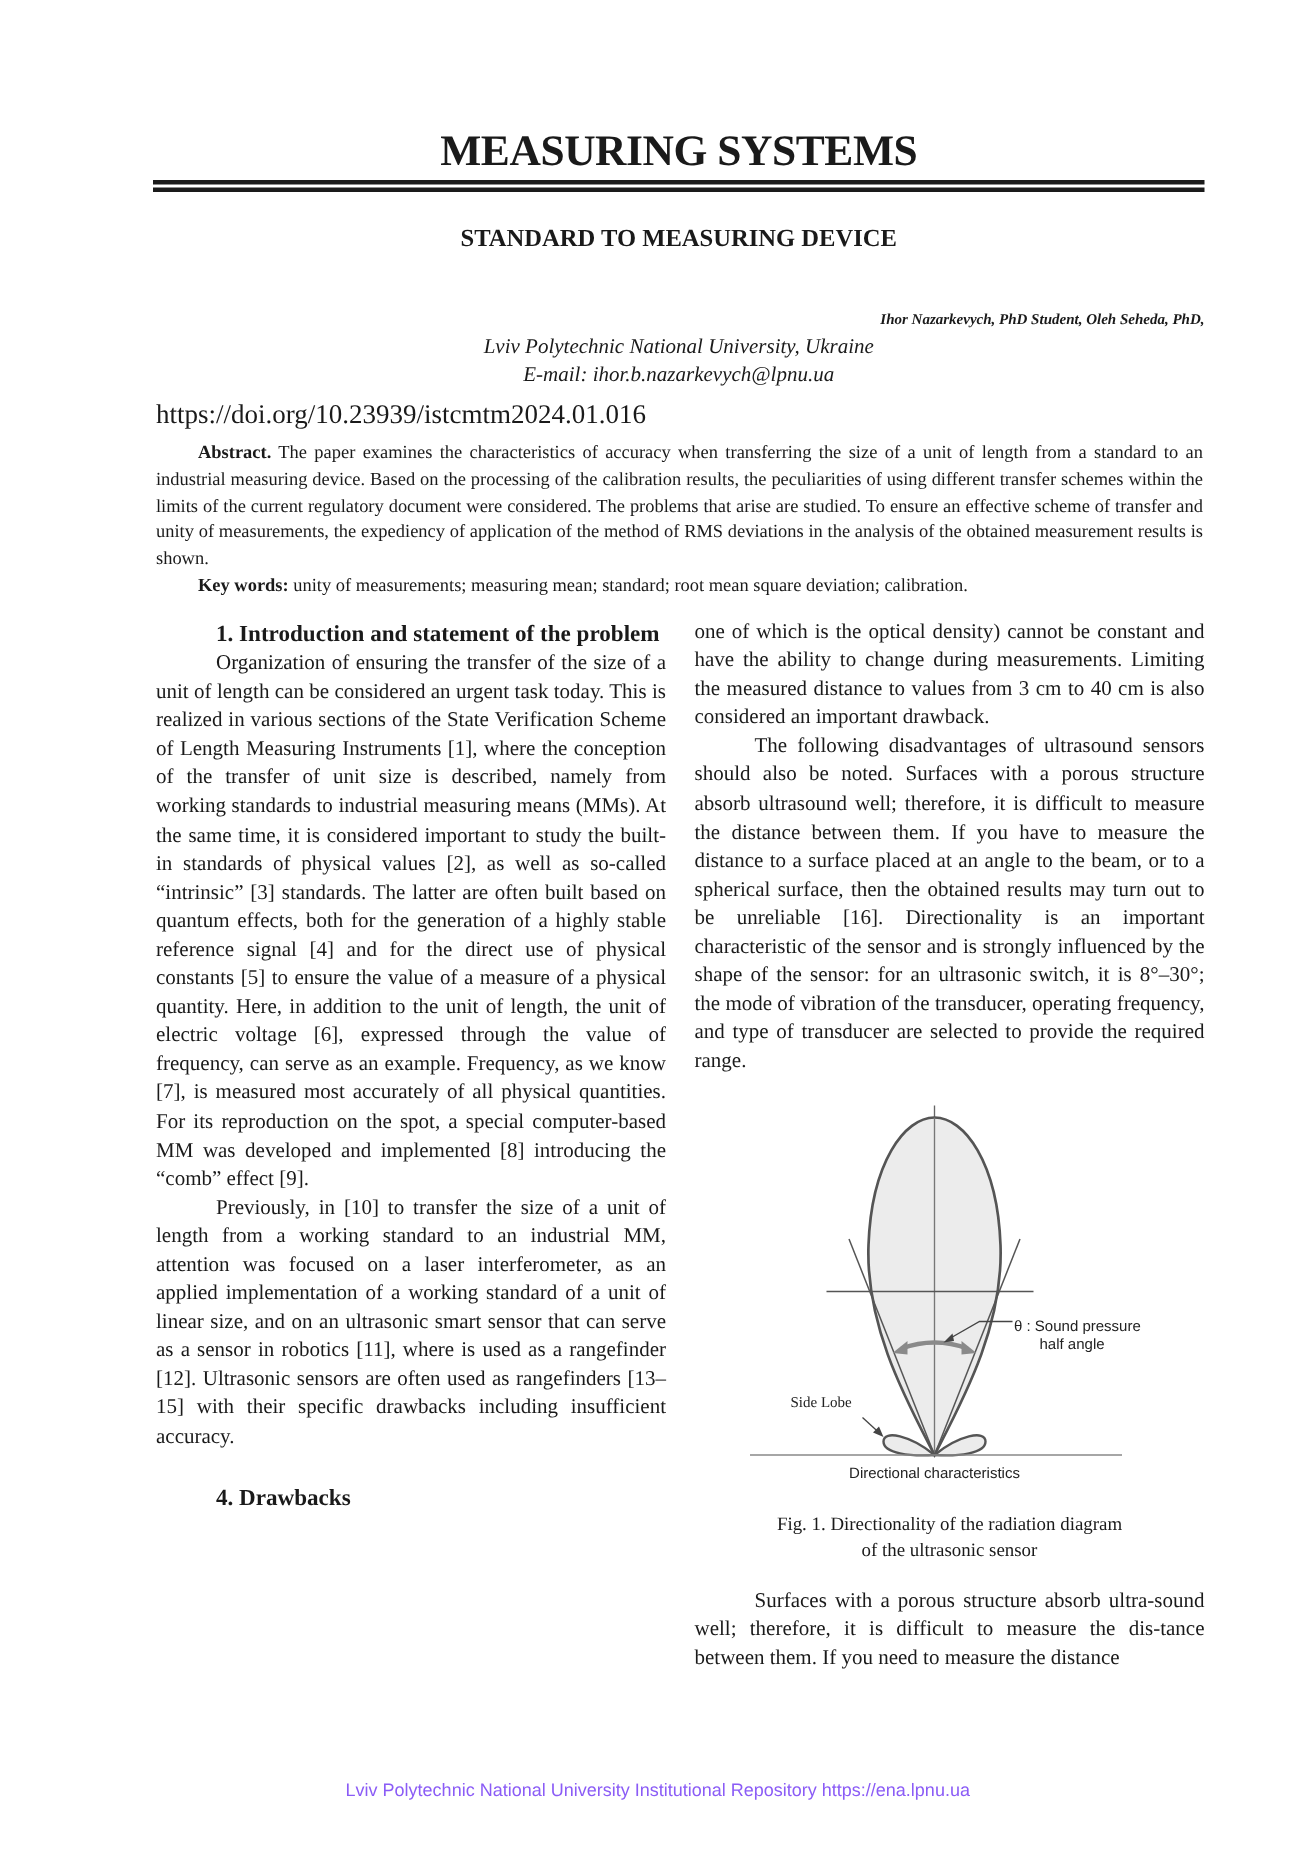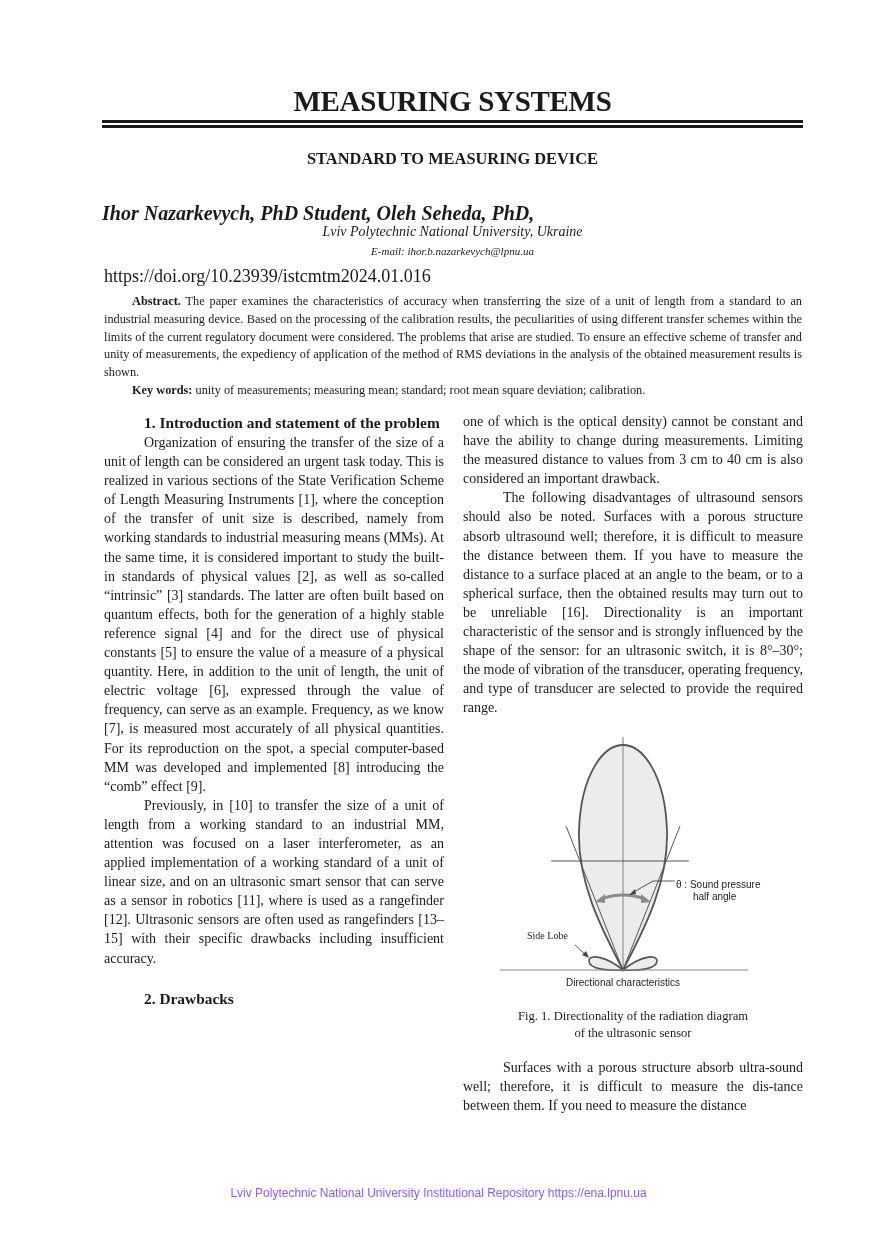--- a/index.html
+++ b/index.html
@@ -10,23 +10,23 @@
   .abs { position: absolute; }
   .journal-title {
     left: 102px; width: 701px; top: 84px; text-align: center;
     font-size: 29px; font-weight: bold; letter-spacing: -0.3px; line-height: 34px;
   }
   .rule { left: 102px; width: 701px; height: 3px; background: #1a1a1a; }
   .paper-title {
     left: 102px; width: 701px; top: 148px; text-align: center;
     font-size: 16.4px; font-weight: bold; line-height: 22px;
   }
-  .authors { left: 102px; width: 701px; top: 204px; text-align: left; font-size: 20px; font-style: italic; font-weight: bold; line-height: 19px; }
+  .authors { left: 102px; width: 701px; top: 204px; text-align: right; font-size: 10px; font-style: italic; font-weight: bold; line-height: 19px; }
   .affil  { left: 102px; width: 701px; top: 222px; text-align: center; font-size: 14px; font-style: italic; line-height: 20px; }
-  .email  { left: 102px; width: 701px; top: 241px; text-align: center; font-size: 11px; font-style: italic; line-height: 20px; }
+  .email  { left: 102px; width: 701px; top: 241px; text-align: center; font-size: 14px; font-style: italic; line-height: 20px; }
   .doi    { left: 104px; top: 268px; font-size: 18px; line-height: 16px; }
   .abstract {
     left: 104px; width: 698px; top: 293px; font-size: 12.3px; line-height: 17.8px; text-align: justify;
   }
   .abstract p { margin: 0; text-indent: 28px; }
   .col { width: 340px; font-size: 14px; line-height: 19.1px; text-align: justify; }
   .col p { margin: 0; text-indent: 40px; }
   .col-left { left: 104px; top: 413px; }
   .col-right { left: 463px; top: 412px; }
   .section-heading { font-weight: bold; font-size: 15.4px; text-indent: 40px; margin: 0 0 10px 0; line-height: 20px; }
@@ -57,21 +57,21 @@
 
 <div class="abs abstract">
   <p><b>Abstract.</b><span> The paper examines the characteristics of accuracy when transferring the size of a unit of length from a standard to an industrial measuring device. Based on the processing of the calibration results, the peculiarities of using different transfer schemes within the limits of the current regulatory document were considered. The problems that arise are studied. To ensure an effective scheme of transfer and unity of measurements, the expediency of application of the method of RMS deviations in the analysis of the obtained measurement results is shown.</span></p>
   <p><b>Key words:</b><span> unity of measurements; measuring mean; standard;  root mean square deviation;  calibration.</span></p>
 </div>
 
 <div class="abs col col-left">
   <p class="section-heading">1. Introduction and statement of the problem</p>
   <p>Organization of ensuring the transfer of the size of a unit of length can be considered an urgent task today. This is realized in various sections of the State Verification Scheme of Length Measuring Instruments [1], where the conception of the transfer of unit size is described, namely from working standards to industrial measuring means (MMs). At the same time, it is considered important to study the built-in standards of physical values [2], as well as so-called “intrinsic” [3] standards. The latter are often built based on quantum effects, both for the generation of a highly stable reference signal [4] and for the direct use of physical constants [5] to ensure the value of a measure of a physical quantity. Here, in addition to the unit of length, the unit of electric voltage [6], expressed through the value of frequency, can serve as an example. Frequency, as we know [7], is measured most accurately of all physical quantities. For its reproduction on the spot, a special computer-based MM was developed and implemented [8] introducing the “comb” effect [9].</p>
   <p>Previously, in [10] to transfer the size of a unit of length from a working standard to an industrial MM, attention was focused on a laser interferometer, as an applied implementation of a working standard of a unit of linear size, and on an ultrasonic smart sensor that can serve as a sensor in robotics [11], where is used as a rangefinder [12]. Ultrasonic sensors are often used as rangefinders [13–15] with their specific drawbacks including insufficient accuracy.</p>
-  <p class="section-heading sec2">2. Drawbacks</p>
+  <p class="section-heading sec2">4. Drawbacks</p>
 </div>
 
 <div class="abs col col-right">
   <p style="text-indent:0">one of which is the optical density) cannot be constant and have the ability to change during measurements. Limiting the measured distance to values from 3 cm to 40 cm is also considered an important drawback.</p>
   <p>The following disadvantages of ultrasound sensors should also be noted. Surfaces with a porous structure absorb ultrasound well; therefore, it is difficult to measure the distance between them. If you have to measure the distance to a surface placed at an angle to the beam, or to a spherical surface, then the obtained results may turn out to be unreliable [16]. Directionality is an important characteristic of the sensor and is strongly influenced by the shape of the sensor: for an ultrasonic switch, it is 8°–30°; the mode of vibration of the transducer, operating frequency, and type of transducer are selected to provide the required range.</p>
 </div>
 
 <div class="abs figure">
   <svg width="270" height="260" viewBox="0 0 270 260">
 

